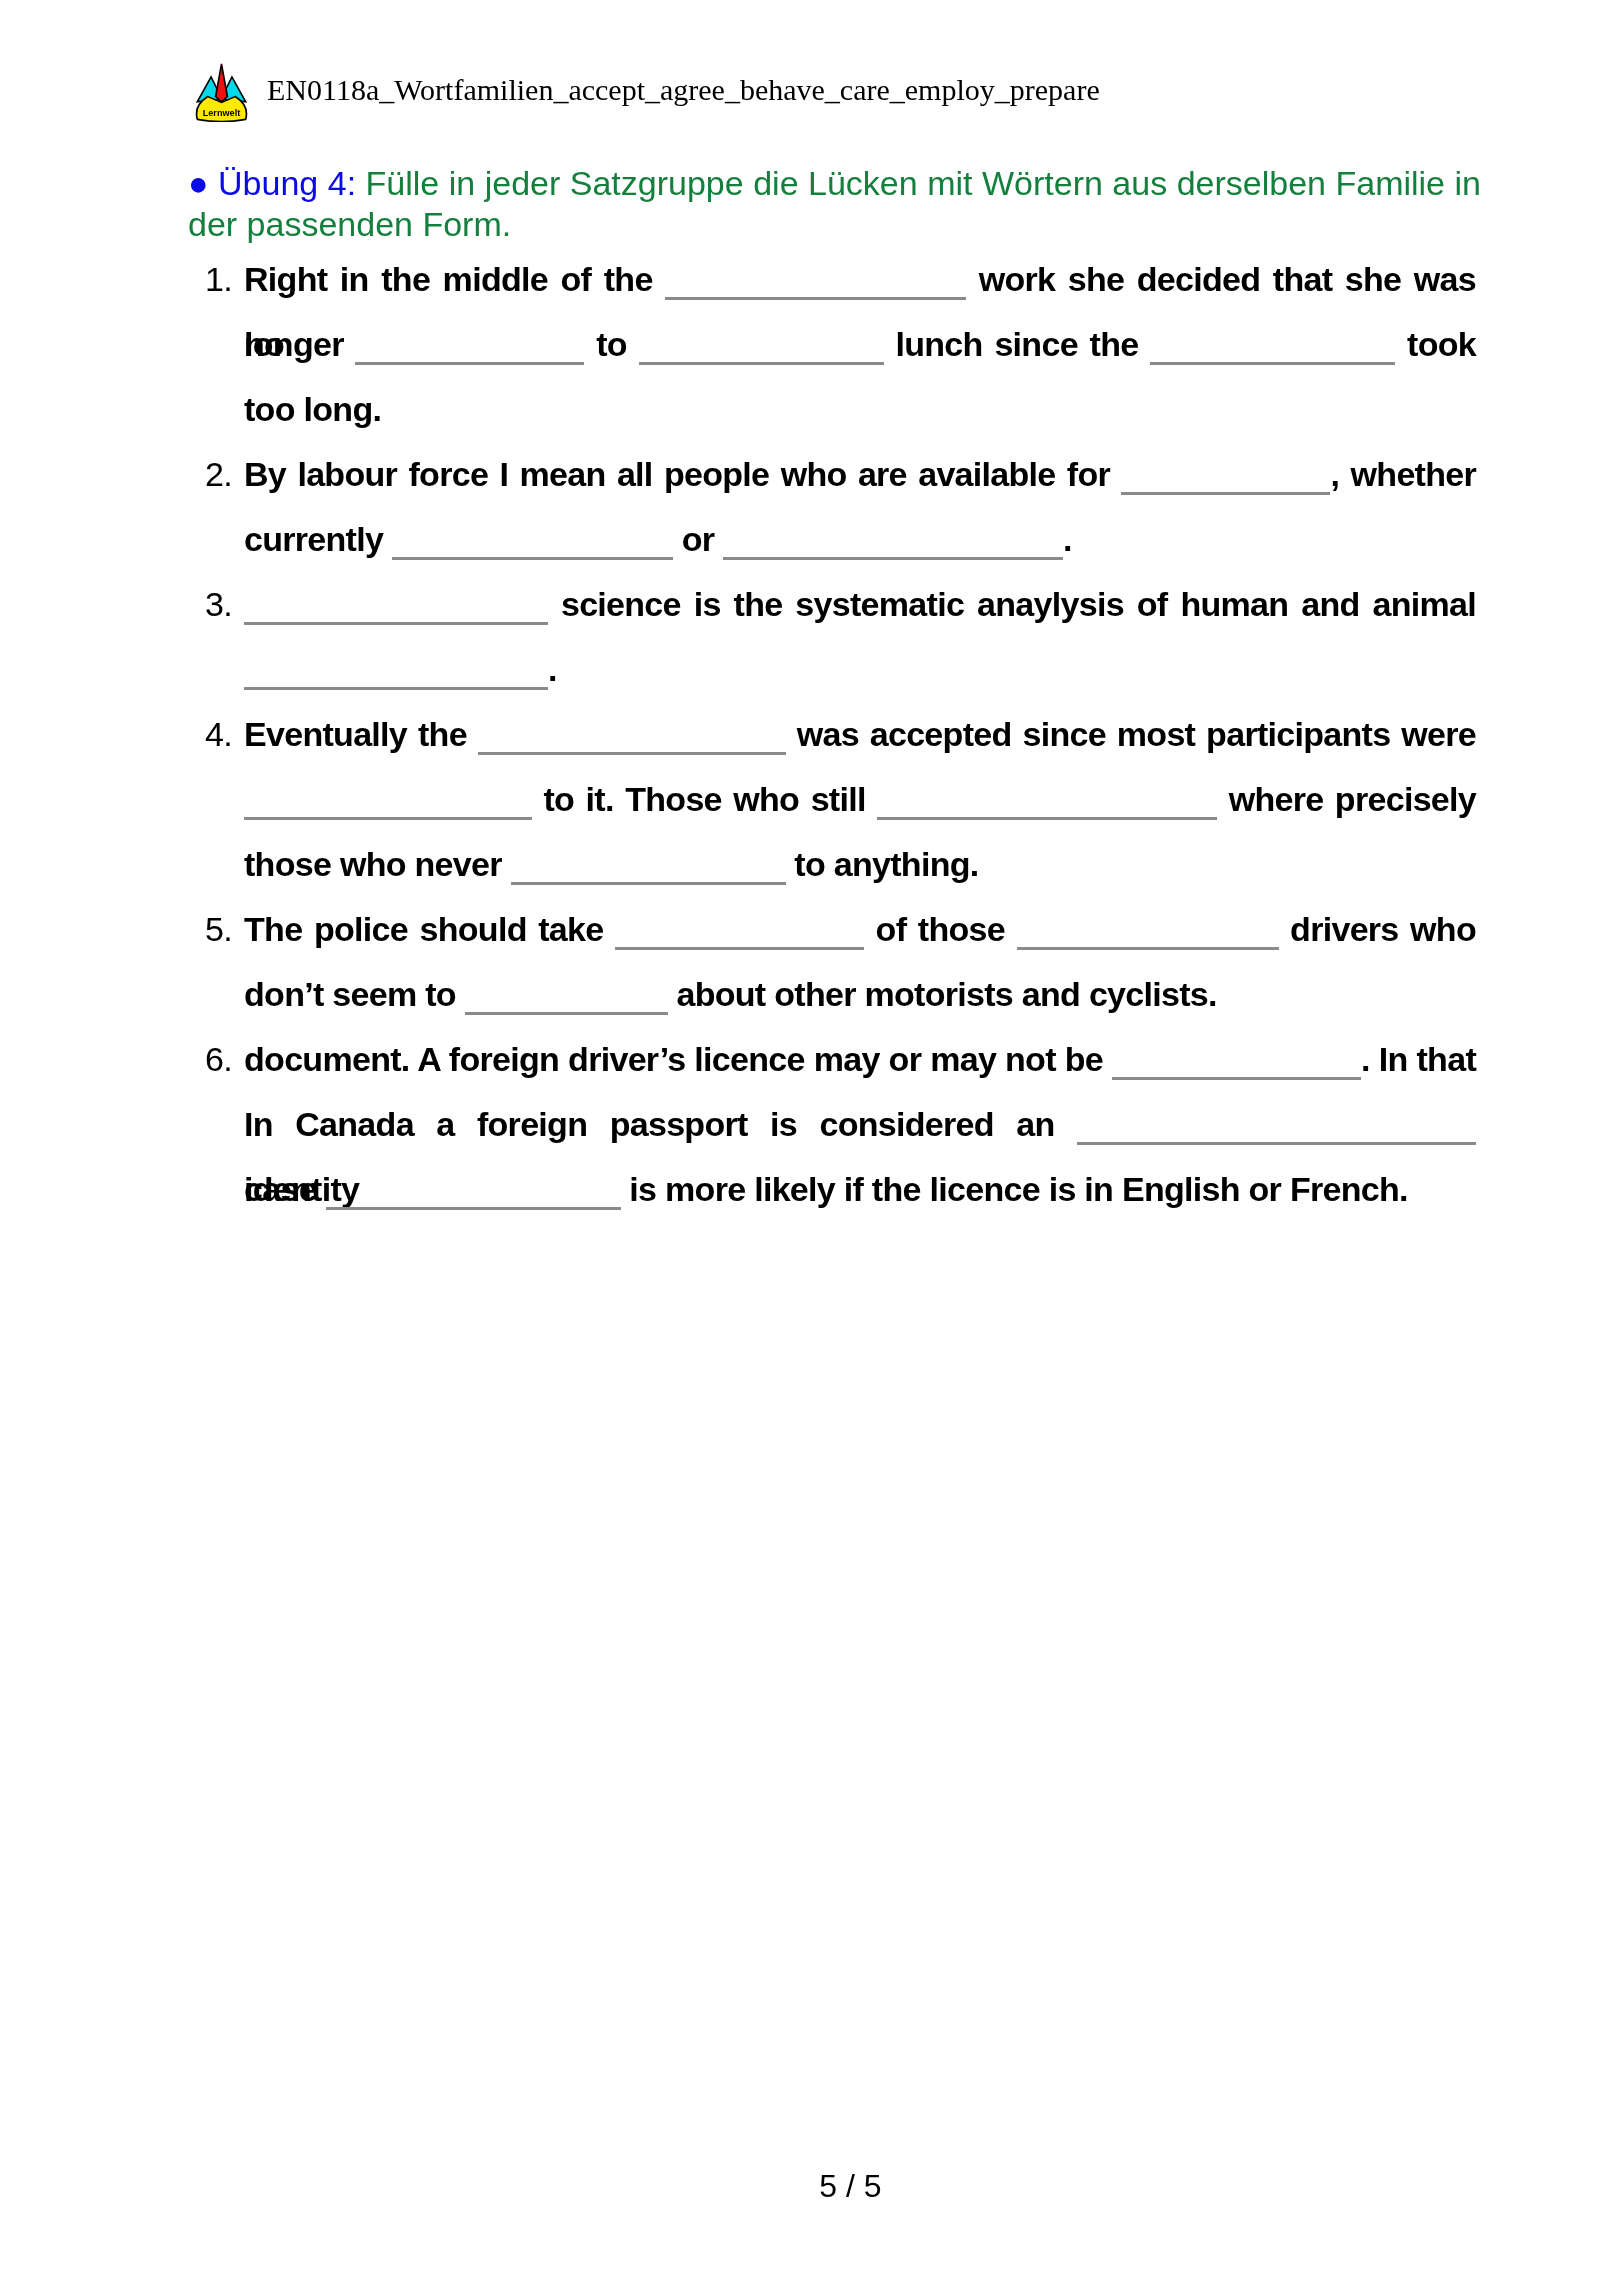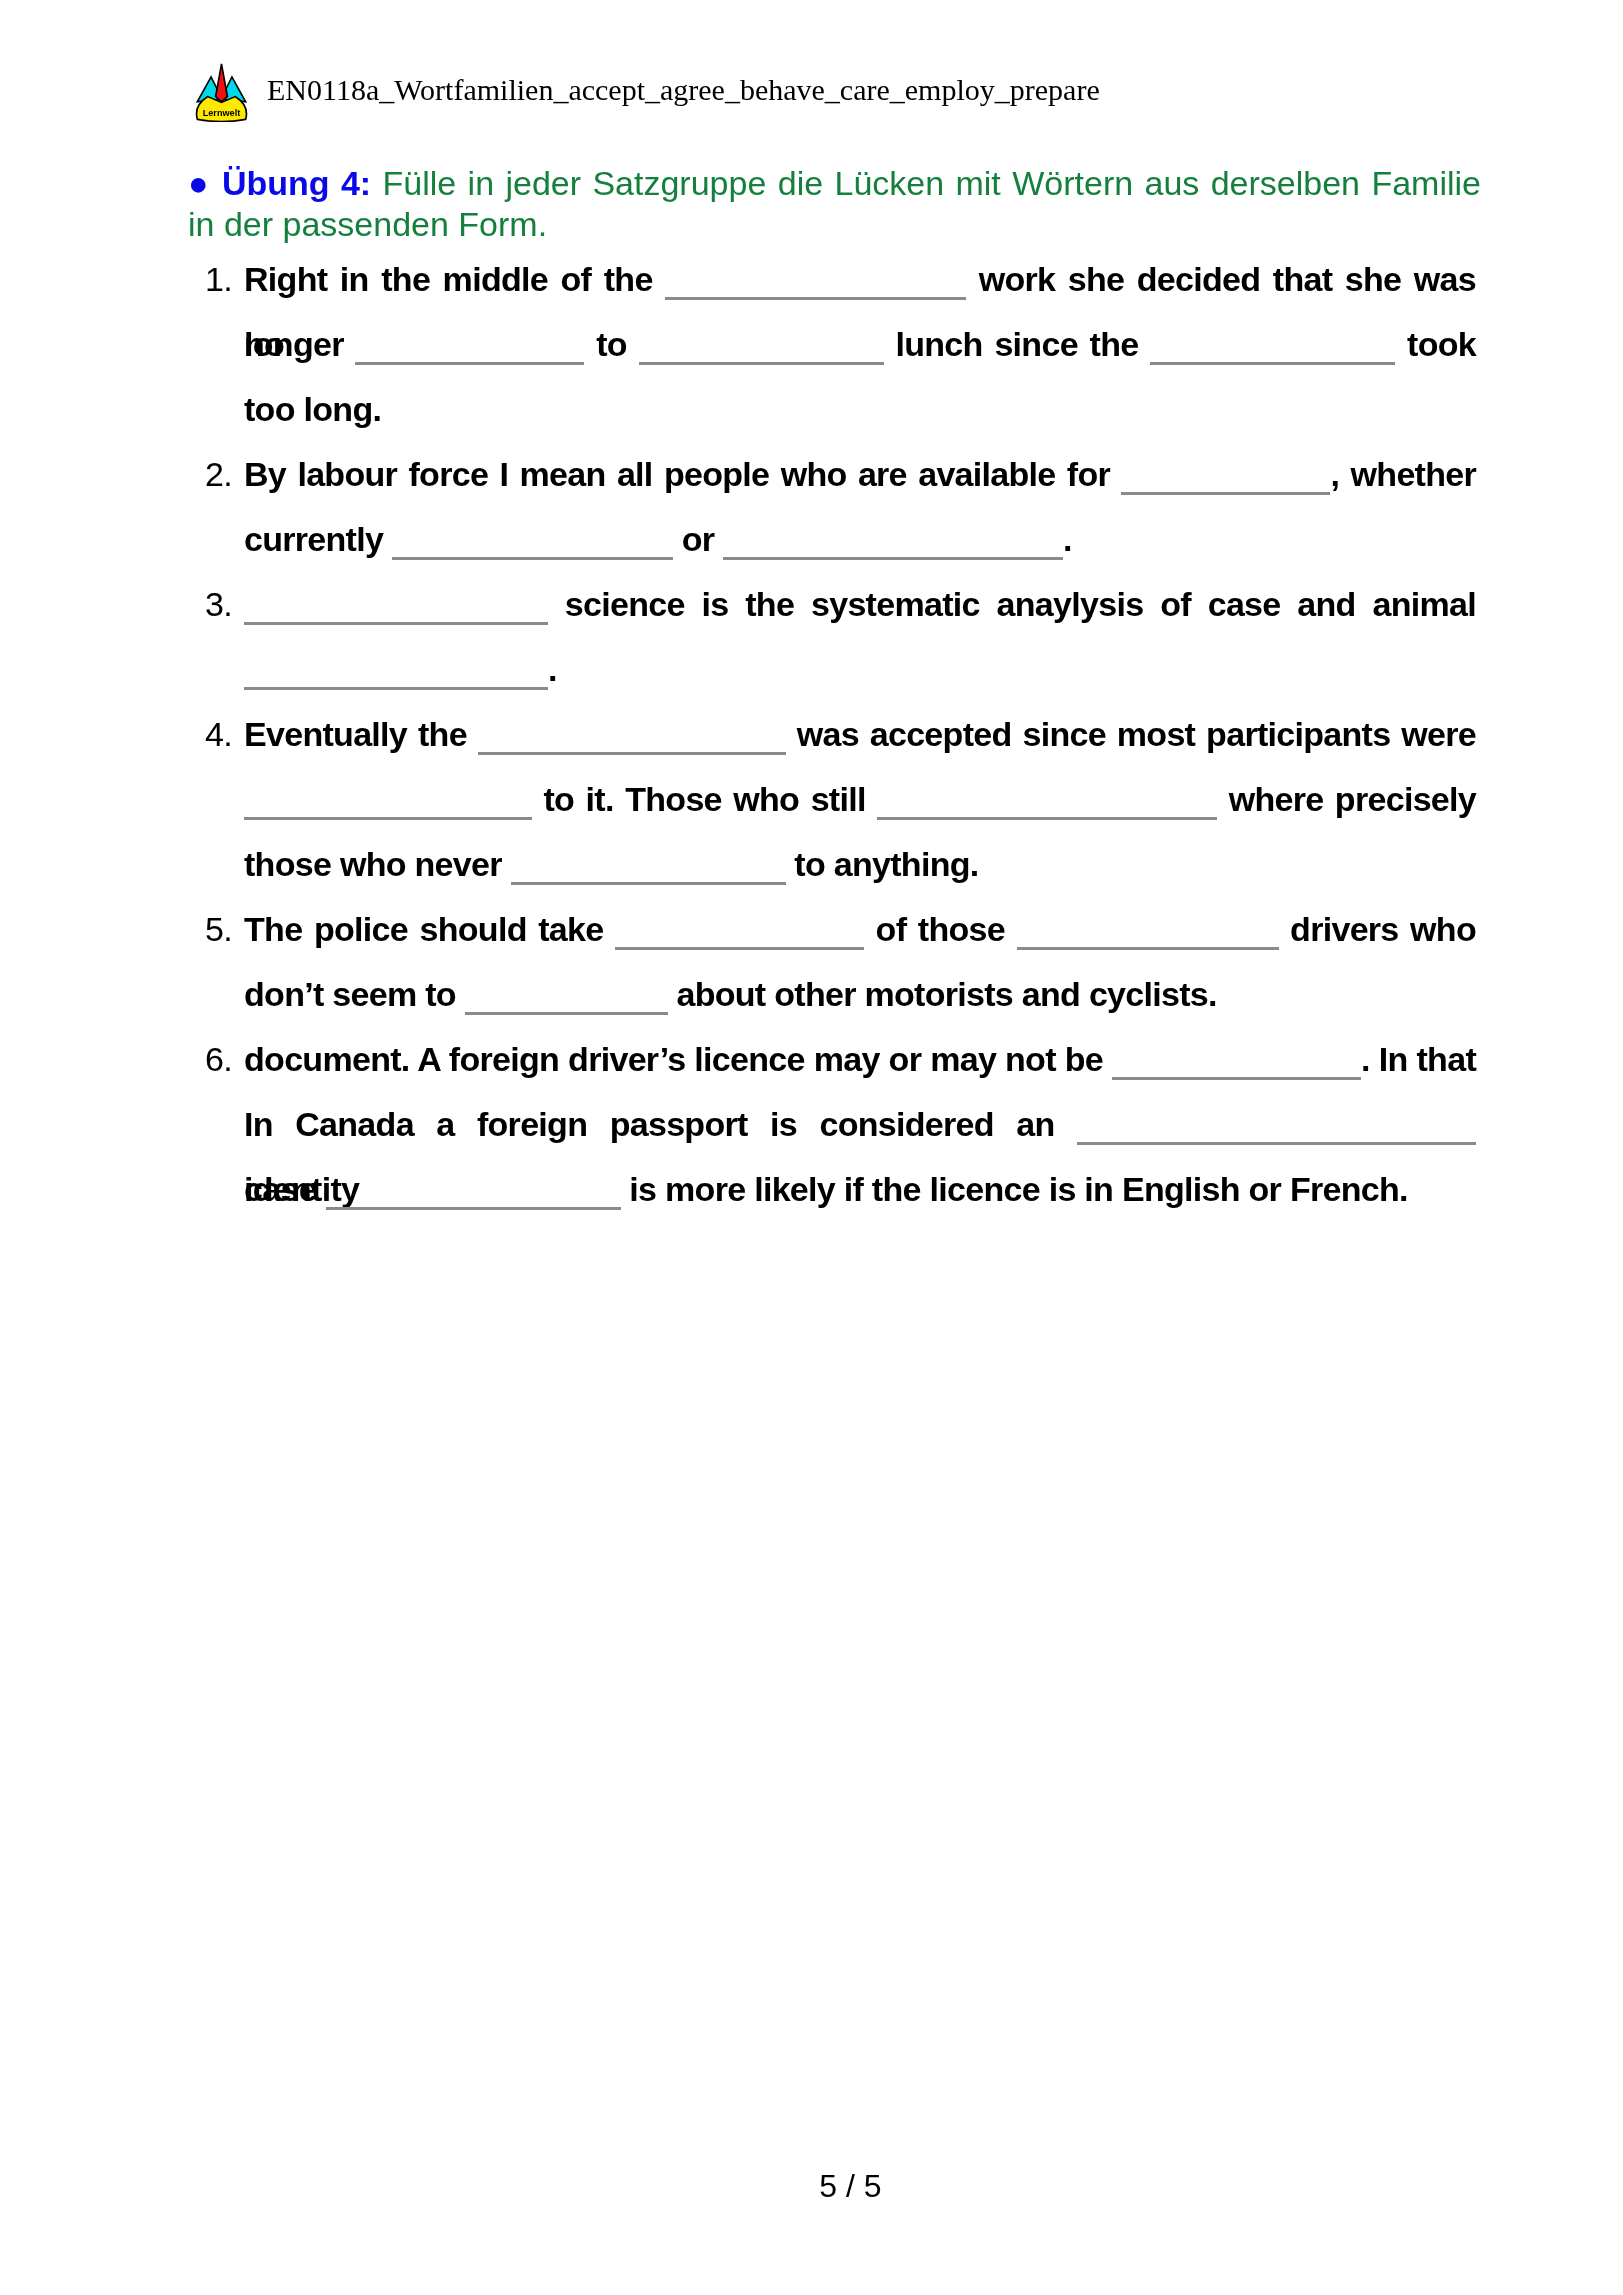--- a/index.html
+++ b/index.html
@@ -24,21 +24,21 @@
     color:#000;
   }
   
   .heading {
     position:absolute; left:188px; top:163px;
     width:1293px;
     font-size:34px; line-height:41px;
     text-align:justify;
   }
   .bullet { color:var(--accent,#0a0ae8); }
-  .ex-label { color:var(--accent,#0a0ae8); font-weight:bold; }
+  .ex-label { color:var(--accent,#0a0ae8); font-weight:normal; }
   .ex-instruction { color:#15803d; }
   
   .items {
     position:absolute; left:205px; top:247px;
     width:1271px;
     font-size:34px;
     letter-spacing:-0.7px;
   }
   .item { position:relative; padding-left:39px; }
   .num  { position:absolute; left:0; top:0; line-height:65px; }
@@ -93,21 +93,21 @@
         <div class="line"><span>longer</span> <span class="blank" style="width: 229px;"></span> <span>to</span> <span class="blank" style="width: 245px;"></span> <span>lunch since the</span> <span class="blank" style="width: 245px;"></span> <span>took</span></div>
         <div class="line end"><span>too long.</span></div>
       </div>
       <div class="item">
         <span class="num">2.</span>
         <div class="line"><span>By labour force I mean all people who are available for</span> <span class="blank" style="width: 209px;"></span><span>, whether</span></div>
         <div class="line end"><span>currently</span> <span class="blank" style="width: 281px;"></span> <span>or</span> <span class="blank" style="width: 340px;"></span><span>.</span></div>
       </div>
       <div class="item">
         <span class="num">3.</span>
-        <div class="line"><span class="blank" style="width: 304px;"></span> <span>science is the systematic anaylysis of case and animal</span></div>
+        <div class="line"><span class="blank" style="width: 304px;"></span> <span>science is the systematic anaylysis of human and animal</span></div>
         <div class="line end"><span class="blank" style="width: 304px;"></span><span>.</span></div>
       </div>
       <div class="item">
         <span class="num">4.</span>
         <div class="line"><span>Eventually the</span> <span class="blank" style="width: 308px;"></span> <span>was accepted since most participants were</span></div>
         <div class="line"><span class="blank" style="width: 288px;"></span> <span>to it. Those who still</span> <span class="blank" style="width: 340px;"></span> <span>where precisely</span></div>
         <div class="line end"><span>those who never</span> <span class="blank" style="width: 275px;"></span> <span>to anything.</span></div>
       </div>
       <div class="item">
         <span class="num">5.</span>

